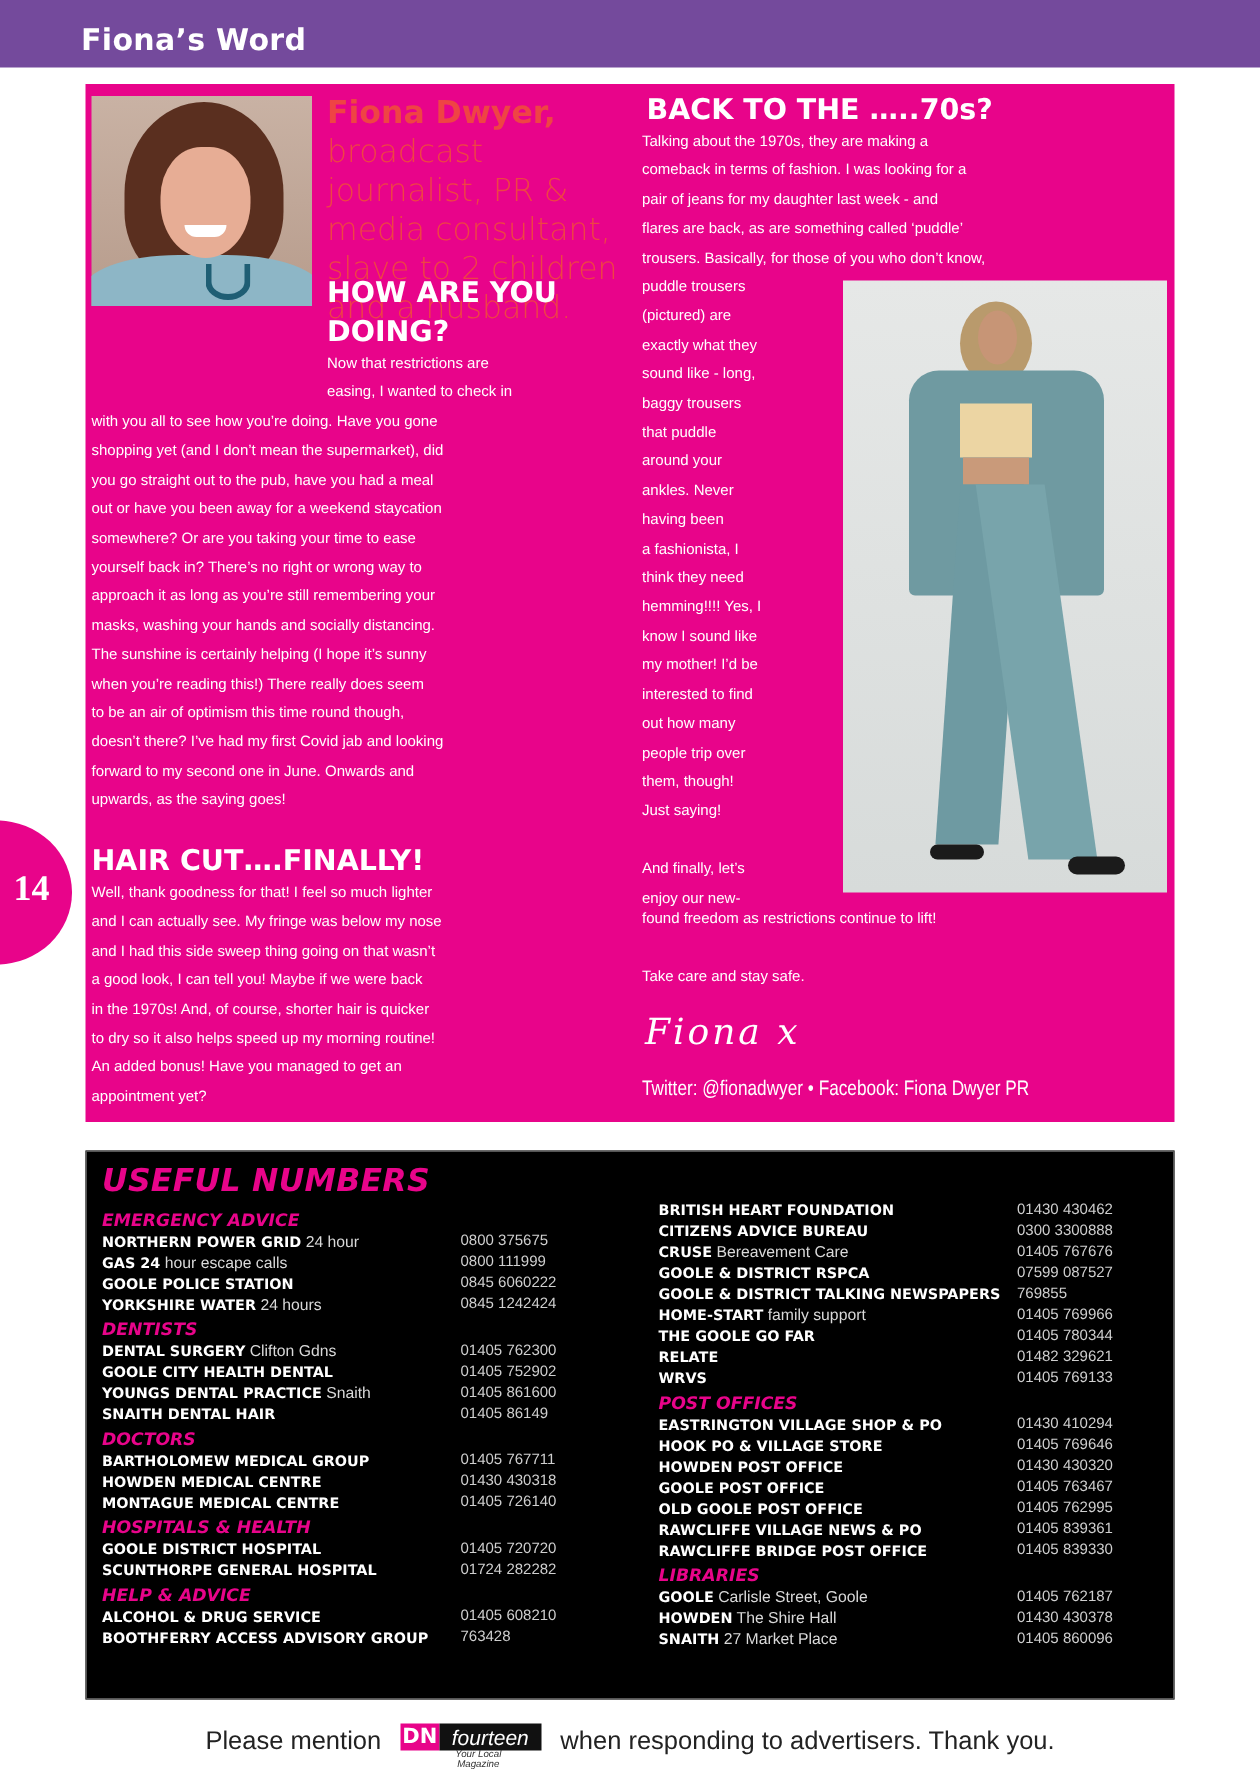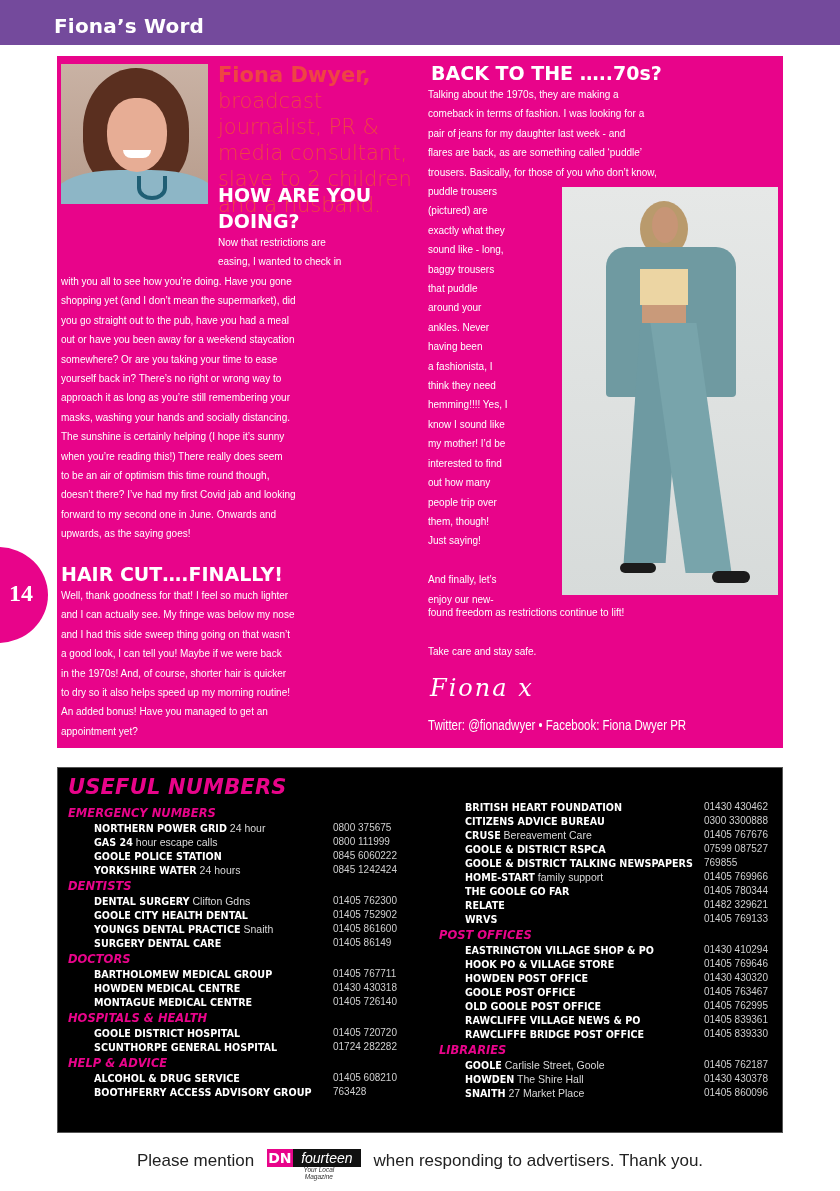--- a/index.html
+++ b/index.html
@@ -41,21 +41,21 @@
 
   .signature { position: absolute; left: 430px; top: 674px; color: #ffffff; font-family: "DejaVu Serif", serif; font-style: italic; font-size: 24px; letter-spacing: 2px; }
   .social { position: absolute; left: 428px; top: 717px; color: #ffffff; font-family: "Liberation Sans Narrow", "Liberation Sans", sans-serif; font-size: 14px; transform: scaleX(0.82); transform-origin: left center; white-space: nowrap; }
 
   .numbers-panel { position: absolute; left: 57px; top: 767px; width: 726px; height: 366px; background: #000000; border: 1px solid #555; }
   .numbers-title { position: absolute; left: 10px; top: 7px; color: #e8048a; font-family: "DejaVu Sans", sans-serif; font-weight: bold; font-style: italic; font-size: 21px; letter-spacing: 0.2px; }
   .col { position: absolute; width: 330px; }
   .col-left { left: 10px; top: 36px; }
   .col-right { left: 381px; top: 32px; }
   .cat-title { color: #e8048a; font-family: "DejaVu Sans", sans-serif; font-weight: bold; font-style: italic; font-size: 11.5px; line-height: 16px; margin-top: 1px; }
-  .entry { position: relative; height: 14px; line-height: 14px; font-size: 10.5px; color: #ffffff; white-space: nowrap; margin-left: 26px; }
+  .entry { position: relative; height: 14px; line-height: 14px; font-size: 10.5px; color: #ffffff; white-space: nowrap; }
   .entry .e-name { font-family: "DejaVu Sans", sans-serif; font-weight: bold; font-size: 9.6px; }
   .entry .e-note { font-family: "Liberation Sans", sans-serif; font-weight: normal; color: #d9d9d9; font-size: 10.5px; }
   .entry .e-phone { position: absolute; top: 0; color: #cfcfcf; font-family: "Liberation Sans", sans-serif; font-size: 10px; }
   .col-left .e-phone { left: 239px; }
   .col-right .e-phone { left: 239px; }
 
   .footer-line { position: absolute; left: 0; top: 1149px; width: 840px; text-align: center; font-family: "Liberation Sans", sans-serif; font-size: 17px; color: #222; }
   .footer-line span { vertical-align: middle; }
   .logo { display: inline-block; vertical-align: middle; position: relative; width: 94px; height: 24px; margin: 0 8px; padding-left: 35px; }
   .logo .dn { position: absolute; left: 0; top: 0; width: 26px; height: 18px; background: #e8048a; color: #fff; font-family: "DejaVu Sans", sans-serif; font-weight: bold; font-size: 14px; line-height: 18px; text-align: center; }
@@ -157,30 +157,30 @@
 <div class="body-text" style="left:428px; top:603px; width:355px;">found freedom as restrictions continue to lift!
 
 Take care and stay safe.</div>
 
 <div class="signature">Fiona x</div>
 <div class="social">Twitter: @fionadwyer  •  Facebook: Fiona Dwyer PR</div>
 
 <div class="numbers-panel">
   <div class="numbers-title">USEFUL NUMBERS</div>
   <div class="col col-left" id="col-left">
-      <div class="cat-title">EMERGENCY NUMBERS</div>
+      <div class="cat-title">EMERGENCY ADVICE</div>
       <div class="entry"><span class="e-name">NORTHERN POWER GRID</span><span class="e-note"> 24 hour</span><span class="e-phone">0800 375675</span></div>
       <div class="entry"><span class="e-name">GAS 24</span><span class="e-note"> hour escape calls</span><span class="e-phone">0800 111999</span></div>
       <div class="entry"><span class="e-name">GOOLE POLICE STATION</span><span class="e-note"></span><span class="e-phone">0845 6060222</span></div>
       <div class="entry"><span class="e-name">YORKSHIRE WATER</span><span class="e-note"> 24 hours</span><span class="e-phone">0845 1242424</span></div>
       <div class="cat-title">DENTISTS</div>
       <div class="entry"><span class="e-name">DENTAL SURGERY</span><span class="e-note"> Clifton Gdns</span><span class="e-phone">01405 762300</span></div>
       <div class="entry"><span class="e-name">GOOLE CITY HEALTH DENTAL</span><span class="e-note"></span><span class="e-phone">01405 752902</span></div>
       <div class="entry"><span class="e-name">YOUNGS DENTAL PRACTICE</span><span class="e-note"> Snaith</span><span class="e-phone">01405 861600</span></div>
-      <div class="entry"><span class="e-name">SURGERY DENTAL CARE</span><span class="e-note"></span><span class="e-phone"> 01405 86149</span></div>
+      <div class="entry"><span class="e-name">SNAITH DENTAL HAIR</span><span class="e-note"></span><span class="e-phone"> 01405 86149</span></div>
       <div class="cat-title">DOCTORS</div>
       <div class="entry"><span class="e-name">BARTHOLOMEW MEDICAL GROUP</span><span class="e-note"></span><span class="e-phone">01405 767711</span></div>
       <div class="entry"><span class="e-name">HOWDEN MEDICAL CENTRE</span><span class="e-note"></span><span class="e-phone">01430 430318</span></div>
       <div class="entry"><span class="e-name">MONTAGUE MEDICAL CENTRE</span><span class="e-note"></span><span class="e-phone">01405 726140</span></div>
       <div class="cat-title">HOSPITALS &amp; HEALTH</div>
       <div class="entry"><span class="e-name">GOOLE DISTRICT HOSPITAL</span><span class="e-note"></span><span class="e-phone">01405 720720</span></div>
       <div class="entry"><span class="e-name">SCUNTHORPE GENERAL HOSPITAL</span><span class="e-note"></span><span class="e-phone">01724 282282</span></div>
       <div class="cat-title">HELP &amp; ADVICE</div>
       <div class="entry"><span class="e-name">ALCOHOL &amp; DRUG SERVICE</span><span class="e-note"></span><span class="e-phone">01405 608210</span></div>
       <div class="entry"><span class="e-name">BOOTHFERRY ACCESS ADVISORY GROUP</span><span class="e-note"></span><span class="e-phone">763428</span></div>

